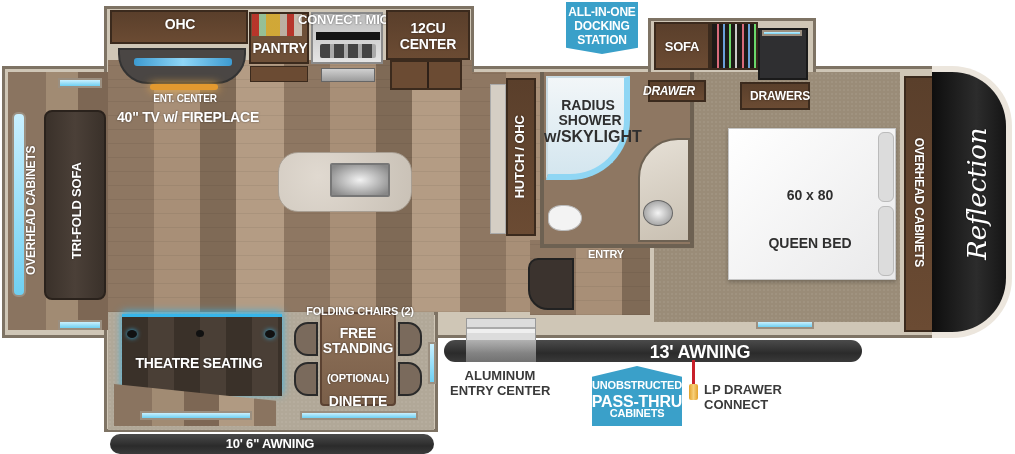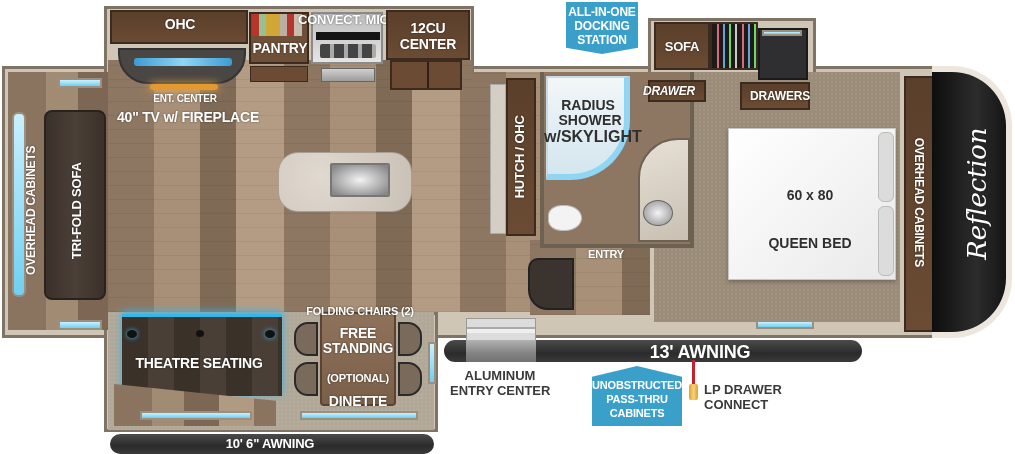--- a/index.html
+++ b/index.html
@@ -146,14 +146,14 @@
 <div class="lbl-dark" style="left:704px;top:383px;width:80px;font-size:13px;text-align:left;color:#3a3a3a;">LP DRAWER</div>
 <div class="lbl-dark" style="left:704px;top:398px;width:80px;font-size:13px;text-align:left;color:#3a3a3a;">CONNECT</div>
 
 <div class="abs callout" style="left:566px;top:2px;width:72px;height:52px;clip-path:polygon(0 0,100% 0,100% 88%,50% 100%,0 88%);"></div>
 <div class="lbl" style="left:566px;top:6px;width:72px;font-size:12px;text-shadow:none;">ALL-IN-ONE</div>
 <div class="lbl" style="left:566px;top:20px;width:72px;font-size:12px;text-shadow:none;">DOCKING</div>
 <div class="lbl" style="left:566px;top:34px;width:72px;font-size:12px;text-shadow:none;">STATION</div>
 
 <div class="abs callout" style="left:592px;top:366px;width:90px;height:60px;clip-path:polygon(0 18%,50% 0,100% 18%,100% 100%,0 100%);"></div>
 <div class="lbl" style="left:590px;top:380px;width:94px;font-size:11px;text-shadow:none;">UNOBSTRUCTED</div>
-<div class="lbl" style="left:590px;top:394px;width:94px;font-size:11px;text-shadow:none;">PASS-THRU</div>
+<div class="lbl" style="left:590px;top:394px;width:94px;font-size:16px;text-shadow:none;">PASS-THRU</div>
 <div class="lbl" style="left:590px;top:408px;width:94px;font-size:11px;text-shadow:none;">CABINETS</div>
 
 </body></html>

